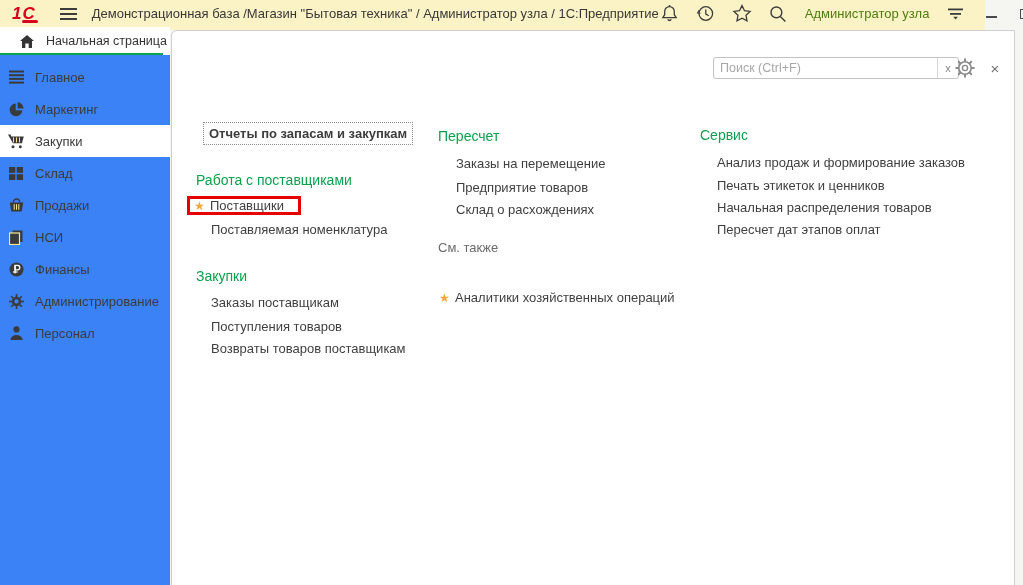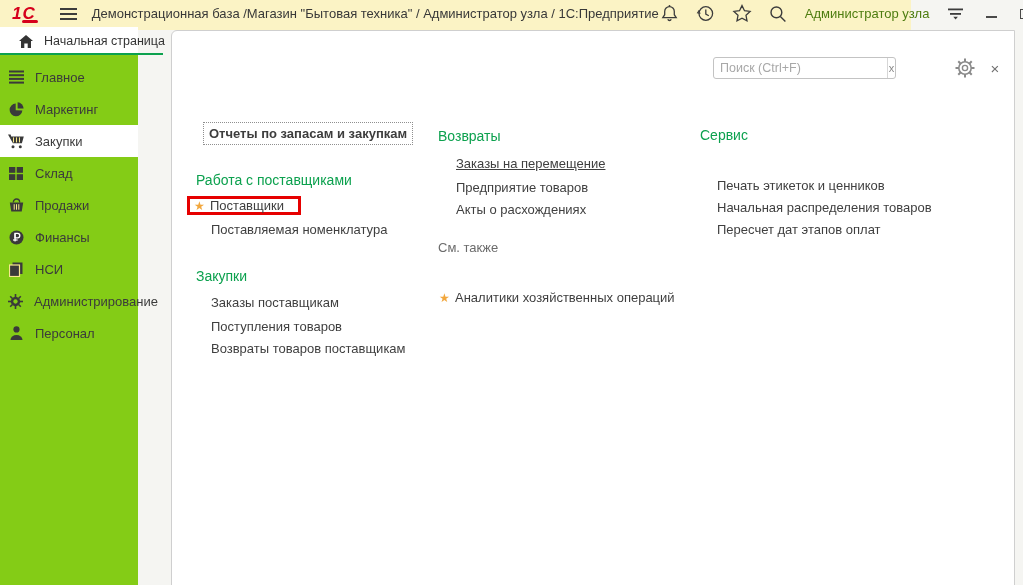--- a/index.html
+++ b/index.html
@@ -5,61 +5,61 @@
   * { margin:0; padding:0; box-sizing:border-box; }
   html,body { width:1023px; height:585px; }
   body {
     position:relative; overflow:hidden;
     font-family:"Liberation Sans", sans-serif;
     background:#f5f5f2;
     -webkit-font-smoothing:antialiased;
   }
   
   .topbar {
-    position:absolute; left:0; top:0; width:911px; height:30px;
+    position:absolute; left:0; top:0; width:985px; height:30px;
     background:#fbf3c5; display:flex; align-items:center; padding:0 10px 3px 10px;
   }
   .logo { display:flex; align-items:flex-end; margin-left:2px; cursor:default; }
   .logo-text { color:#d6001c; font-weight:bold; font-style:italic; font-size:17px; letter-spacing:1px; line-height:15px; }
   .logo-swoosh { width:16px; height:3px; background:#d6001c; border-radius:2px; margin-left:-14px; margin-bottom:-2px; }
   .hamburger { margin-left:20px; cursor:pointer; padding:3px 2px; }
   .hamburger div { width:17px; height:2px; background:#3c3c3c; margin:3px 0; }
   .tb-title { margin-left:13px; font-size:13px; color:#383838; white-space:nowrap; }
   .tb-right { margin-left:auto; display:flex; align-items:center; gap:14px; }
   .tb-icon { width:22px; height:22px; display:flex; align-items:center; justify-content:center; cursor:pointer; }
   .tb-user { font-size:13px; color:#4d7c0f; margin:0 2px; white-space:nowrap; cursor:pointer; }
   .win-btn { width:20px; height:20px; display:flex; align-items:center; justify-content:center;
              color:#4a4a4a; font-size:15px; cursor:pointer; }
   .max-box { width:10px; height:10px; border:1.5px solid #4a4a4a; }
   .min-bar { width:11px; height:2px; background:#4a4a4a; margin-top:7px; }
   
   .sidebar {
-    position:absolute; left:0; top:27px; width:138px; height:558px;
-    background:#84cc16;
+    position:absolute; left:0; top:27px; width:170px; height:558px;
+    background:#3b82f6;
   }
   .home-tab {
     position:relative; height:28px; background:#ffffff;
     display:flex; align-items:center; padding-left:19px; gap:11px; cursor:pointer;
   }
   .home-tab-underline { position:absolute; left:0; bottom:0; width:163px; height:2px; background:#0ca14e; }
   .home-label { font-size:12.5px; color:#343434; white-space:nowrap; }
   .side-items { margin-top:6px; }
   .side-item {
     height:32px; display:flex; align-items:center; padding-left:8px; gap:11px;
     font-size:13px; color:#3b3b3b; cursor:pointer; white-space:nowrap;
   }
   .side-item.selected { background:#ffffff; }
   .side-icon { width:16px; display:flex; justify-content:center; }
   
   .main-panel {
     position:absolute; left:171px; top:30px; width:844px; height:556px;
     background:#ffffff; border:1px solid #cfcfcf; border-radius:6px 0 0 0;
   }
   .search-wrap {
-    position:absolute; left:541px; top:26px; width:183px; height:22px;
+    position:absolute; left:541px; top:26px; width:246px; height:22px;
     border:1px solid #c3c3c3; border-radius:3px; background:#fff; display:flex; align-items:stretch;
   }
   .search-input {
     flex:1; border:none; outline:none; padding:0 6px; font-size:12.5px;
     font-family:"Liberation Sans", sans-serif; color:#333; background:transparent;
   }
   .search-input::placeholder { color:#a8a8a8; }
   .search-clear {
     width:21px; border-left:1px solid #d6d6d6; display:flex; align-items:center; justify-content:center;
     color:#8a8a8a; font-size:11px; cursor:pointer;
@@ -206,37 +206,37 @@
           <path d="M0.8 4.5 H14.2 L12.7 13.5 H2.3 Z" fill="#3a3a3a"></path>
           <rect x="4.7" y="6.2" width="1" height="5.5" fill="#f8e88f"></rect>
           <rect x="7" y="6.2" width="1" height="5.5" fill="#f8e88f"></rect>
           <rect x="9.3" y="6.2" width="1" height="5.5" fill="#f8e88f"></rect>
         </svg>
       </span>
       <span>Продажи</span>
     </div>
     <div class="side-item">
       <span class="side-icon">
+        <svg width="14" height="15" viewBox="0 0 14 15">
+          <rect x="3.5" y="0.5" width="10" height="11.5" fill="#3a3a3a"></rect>
+          <rect x="0.5" y="3" width="10" height="11.5" fill="#3a3a3a" stroke="#f8e88f" stroke-width="1.2"></rect>
+        </svg>
+      </span>
+      <span>НСИ</span>
+    </div>
+    <div class="side-item">
+      <span class="side-icon">
         <svg width="15" height="15" viewBox="0 0 15 15">
           <circle cx="7.5" cy="7.5" r="7" fill="#3a3a3a"></circle>
           <rect x="5.4" y="3.4" width="1.3" height="8" fill="#fff"></rect>
           <path d="M6 3.4 h2.6 a2.2 2.2 0 0 1 0 4.4 h-2.6 z" fill="none" stroke="#fff" stroke-width="1.3"></path>
           <rect x="4" y="9.4" width="4.6" height="1.2" fill="#fff"></rect>
         </svg>
       </span>
       <span>Финансы</span>
-    </div>
-    <div class="side-item">
-      <span class="side-icon">
-        <svg width="14" height="15" viewBox="0 0 14 15">
-          <rect x="3.5" y="0.5" width="10" height="11.5" fill="#3a3a3a"></rect>
-          <rect x="0.5" y="3" width="10" height="11.5" fill="#3a3a3a" stroke="#f8e88f" stroke-width="1.2"></rect>
-        </svg>
-      </span>
-      <span>НСИ</span>
     </div>
     <div class="side-item">
       <span class="side-icon">
         <svg width="15" height="15" viewBox="0 0 15 15" fill="#3a3a3a">
           <g>
             <rect x="6.7" y="0" width="1.6" height="3.2"></rect>
             <rect x="6.7" y="11.8" width="1.6" height="3.2"></rect>
             <rect x="6.7" y="0" width="1.6" height="3.2" transform="rotate(45 7.5 7.5)"></rect>
             <rect x="6.7" y="11.8" width="1.6" height="3.2" transform="rotate(45 7.5 7.5)"></rect>
             <rect x="6.7" y="0" width="1.6" height="3.2" transform="rotate(90 7.5 7.5)"></rect>
@@ -302,37 +302,40 @@
   <div class="row" style="left:39px; top:264px;">
     <span>Заказы поставщикам</span>
   </div>
   <div class="row" style="left:39px; top:288px;">
     <span>Поступления товаров</span>
   </div>
   <div class="row" style="left:39px; top:310px;">
     <span>Возвраты товаров поставщикам</span>
   </div>
 
-  <div class="group-header" style="left:266px; top:97px;">Возвраты</div>
-  <div class="row" style="left:284px; top:125px;text-decoration:underline;">
+  <div class="group-header" style="left:266px; top:97px;">Пересчет</div>
+  <div class="row" style="left:284px; top:125px;">
     <span>Заказы на перемещение</span>
   </div>
   <div class="row" style="left:284px; top:149px;">
     <span>Предприятие товаров</span>
   </div>
   <div class="row" style="left:284px; top:171px;">
-    <span>Акты о расхождениях</span>
+    <span>Склад о расхождениях</span>
   </div>
   <div class="see-also" style="left:266px; top:209px;">См. также</div>
   <div class="row" style="left:267px; top:259px;">
     <span class="star">★</span>
     <span>Аналитики хозяйственных операций</span>
   </div>
 
   <div class="group-header" style="left:528px; top:96px;">Сервис</div>
+  <div class="row" style="left:545px; top:124px;">
+    <span>Анализ продаж и формирование заказов</span>
+  </div>
   <div class="row" style="left:545px; top:147px;">
     <span>Печать этикеток и ценников</span>
   </div>
   <div class="row" style="left:545px; top:169px;">
     <span>Начальная распределения товаров</span>
   </div>
   <div class="row" style="left:545px; top:191px;">
     <span>Пересчет дат этапов оплат</span>
   </div>
 </div>

